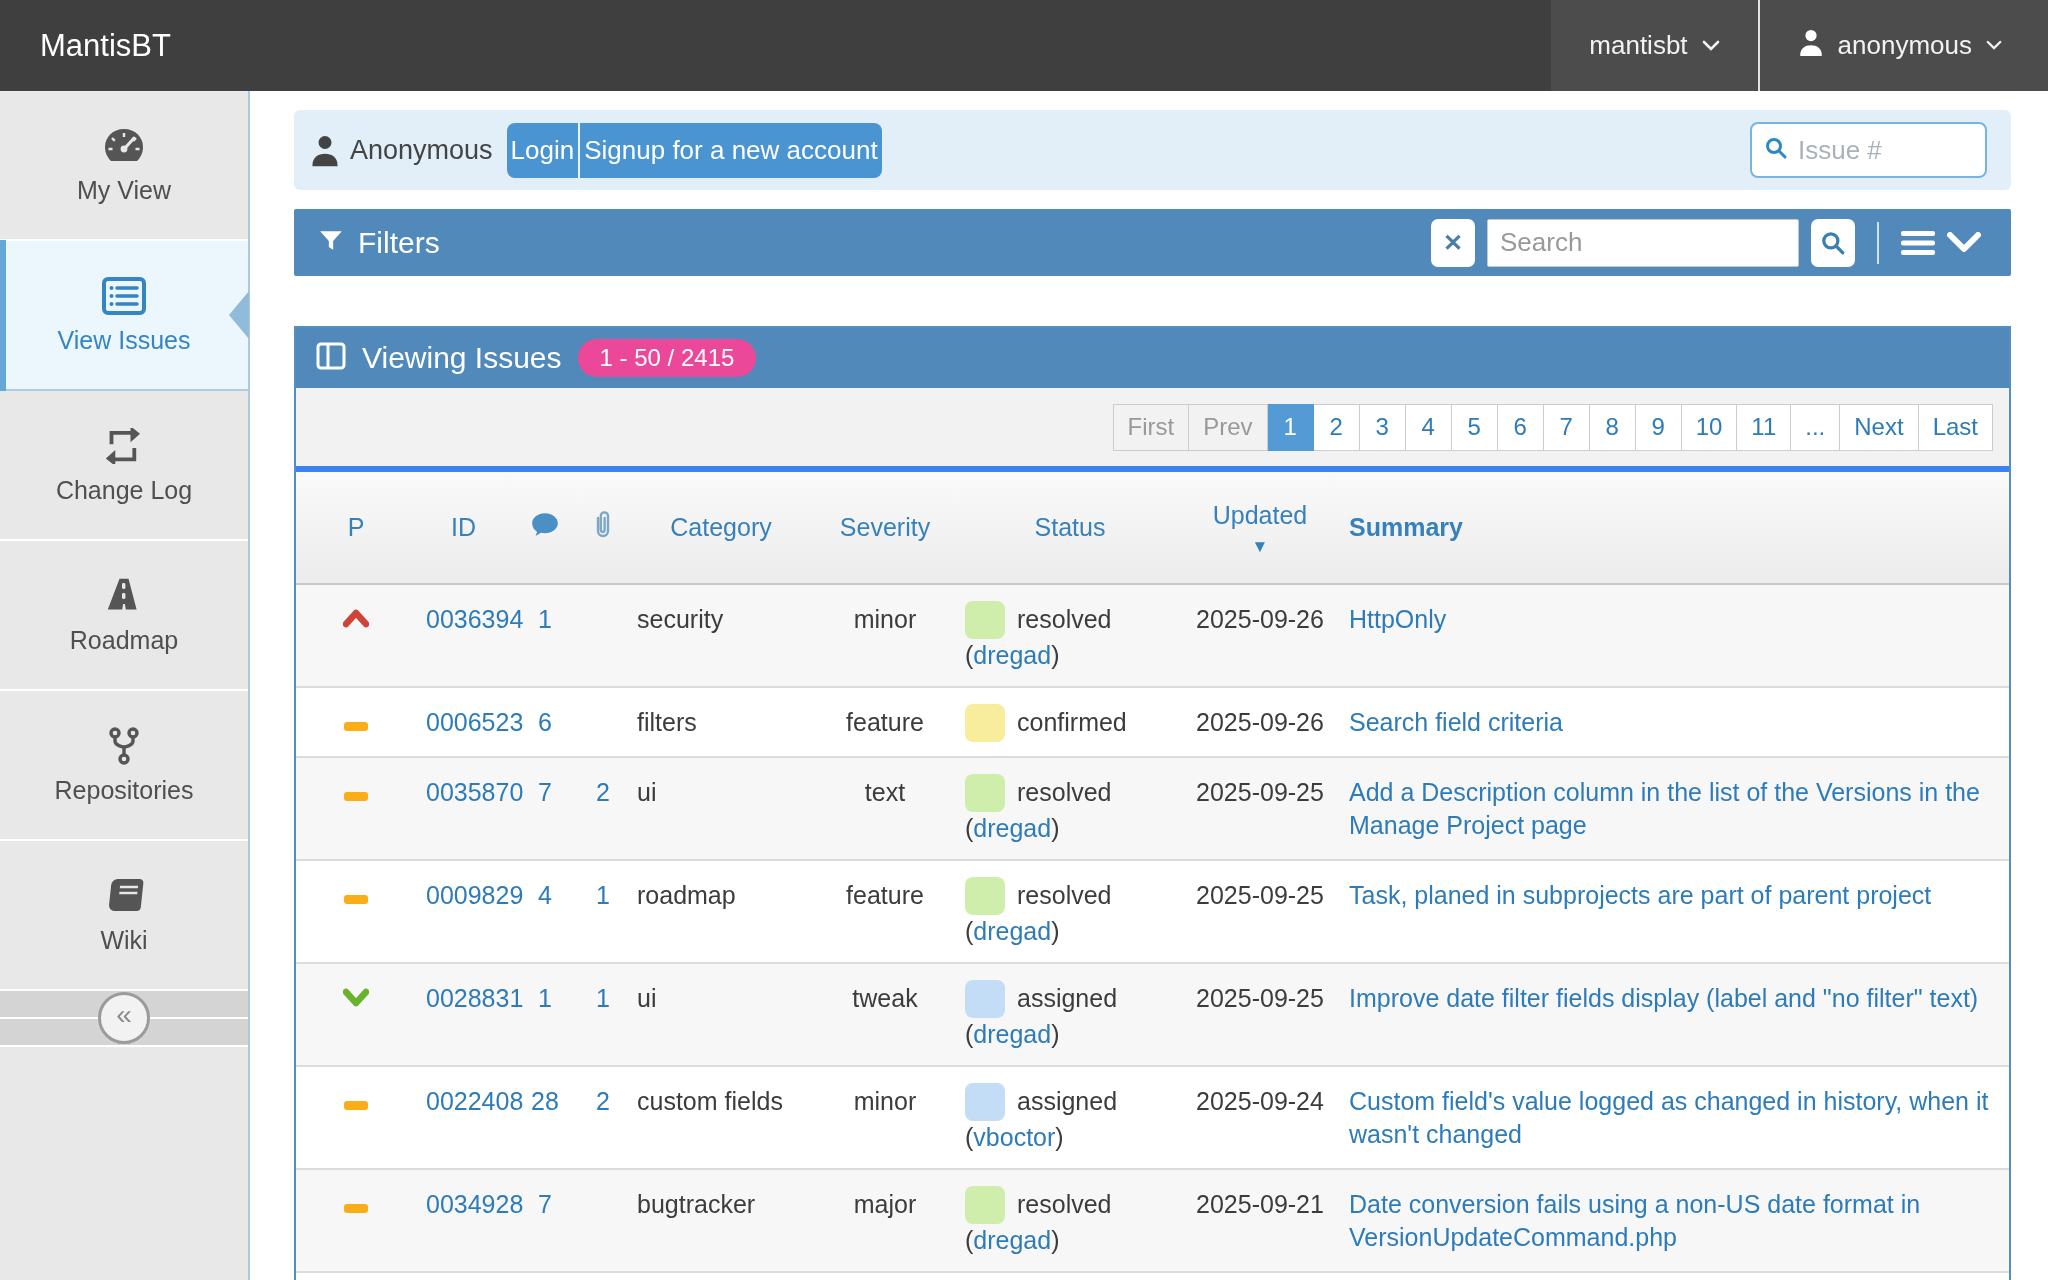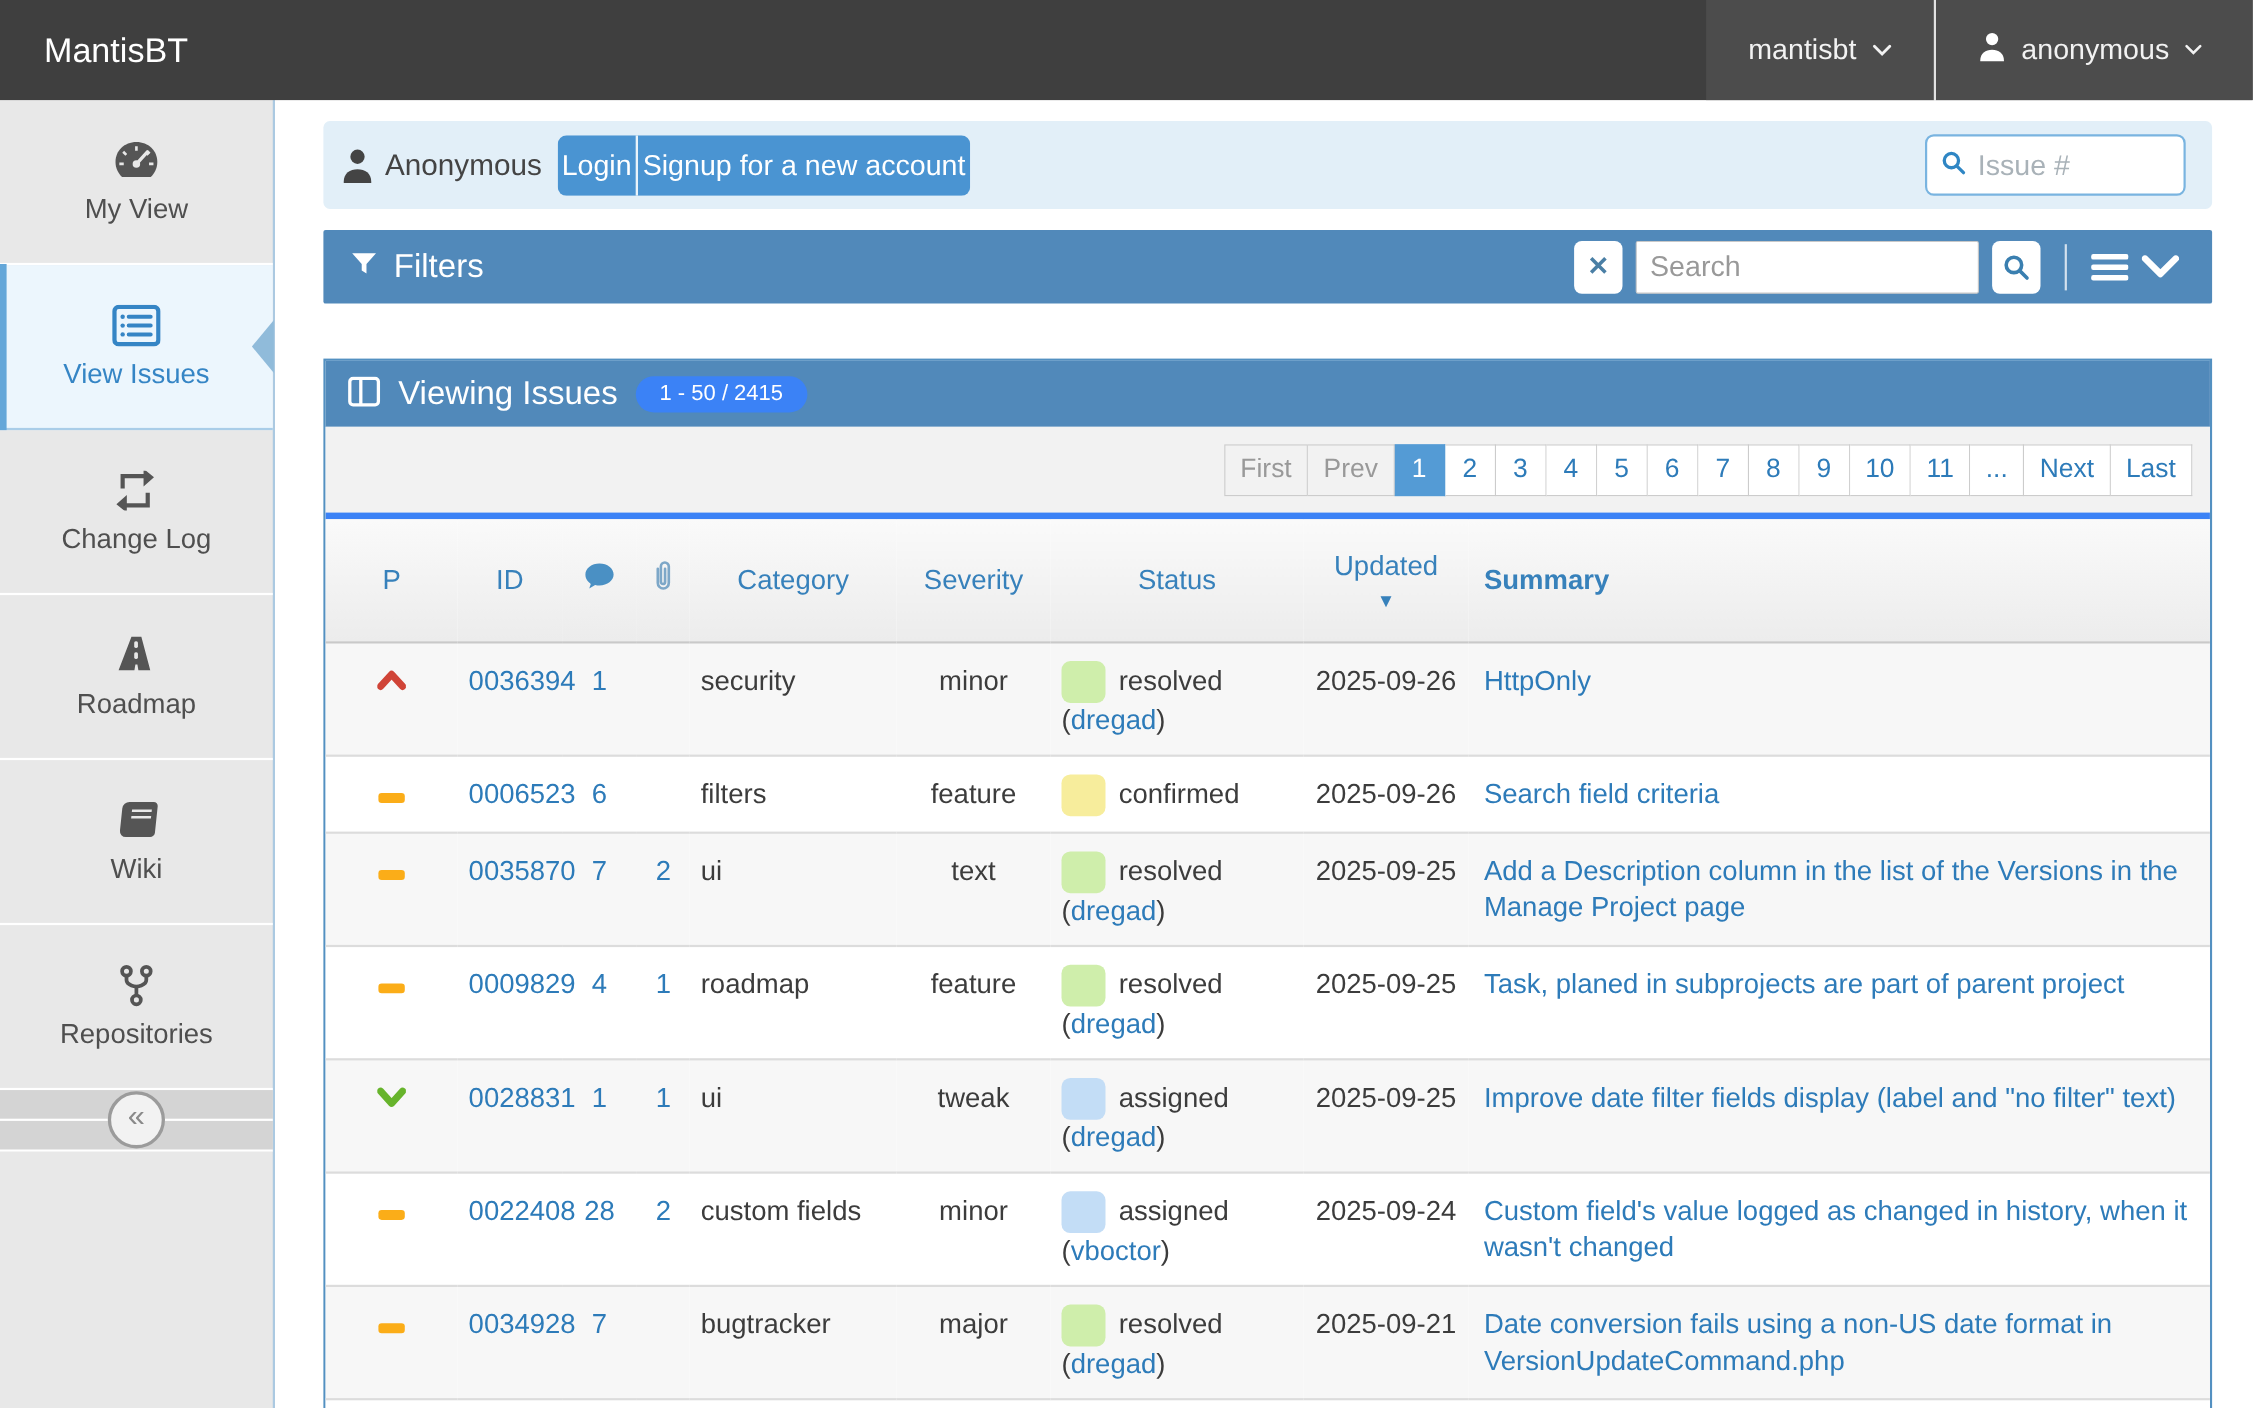--- a/index.html
+++ b/index.html
@@ -74,21 +74,21 @@
   .filter-search::placeholder { color:#999; }
   .vsep { width:2px; height:42px; background:#fff; opacity:.75; margin:0 10px; }
   .icon-btn { background:transparent; border:none; color:#fff; cursor:pointer;
     display:flex; align-items:center; }
 
   
   .widget { margin-top:50px; border:2px solid #5390c1; background:#fff; }
   .widget-header { height:60px; background:#5189ba; color:#fff; display:flex;
     align-items:center; padding:0 20px; gap:16px; }
   .widget-title { font-size:30px; font-weight:500; }
-  .badge-pill { background:#3b82f6; color:#fff; font-size:20px; border-radius:999px;
+  .badge-pill { background:#ec4899; color:#fff; font-size:24px; border-radius:999px;
     padding:5px 22px; }
 
   .pag-row { height:84px; background:#f2f2f2; display:flex; align-items:center;
     justify-content:flex-end; padding-right:16px; border-bottom:6px solid #3b82f6; }
   .pager { display:flex; }
   .page-btn { min-width:46px; padding:0 14px; height:47px; display:flex; align-items:center;
     justify-content:center; font-size:24px; color:#2d7bb9; background:#fff;
     border:1px solid #ccc; border-left:none; cursor:pointer; text-decoration:none; }
   .pager .page-btn:first-child { border-left:1px solid #ccc; }
   .page-btn.disabled { color:#999; background:#f2f2f2; cursor:default; }
@@ -194,41 +194,41 @@
               <g fill="#e8e8e8">
                 <rect x="18" y="6" width="3.4" height="6" rx="1.4"></rect>
                 <rect x="18" y="16" width="3.4" height="6" rx="1.4"></rect>
               </g>
             </svg>
           </span>
           <div class="lbl">Roadmap</div>
         </div>
         <div class="side-item">
           <span class="icon">
-            <svg width="40" height="38" viewBox="0 0 40 38" fill="currentColor">
-              <path d="M10 2h22a4 4 0 0 1 4 4v24a4 4 0 0 1-4 4H10a6 6 0 0 1-6-6V8a6 6 0 0 1 6-6z" transform="skewX(-6) translate(4,0)"></path>
-              <g stroke="#e8e8e8" stroke-width="2.4">
-                <path d="M13 10h18M13 16h18" transform="skewX(-6) translate(4,0)"></path>
-              </g>
-            </svg>
-          </span>
-          <div class="lbl">Wiki</div>
-        </div>
-        <div class="side-item">
-          <span class="icon">
             <svg width="34" height="40" viewBox="0 0 34 40">
               <g fill="none" stroke="currentColor" stroke-width="3.4">
                 <circle cx="8" cy="7" r="4"></circle>
                 <circle cx="26" cy="7" r="4"></circle>
                 <circle cx="17" cy="33" r="4"></circle>
                 <path d="M8 11v4c0 5 9 6 9 6s9-1 9-6v-4M17 21v8"></path>
               </g>
             </svg>
           </span>
           <div class="lbl">Repositories</div>
+        </div>
+        <div class="side-item">
+          <span class="icon">
+            <svg width="40" height="38" viewBox="0 0 40 38" fill="currentColor">
+              <path d="M10 2h22a4 4 0 0 1 4 4v24a4 4 0 0 1-4 4H10a6 6 0 0 1-6-6V8a6 6 0 0 1 6-6z" transform="skewX(-6) translate(4,0)"></path>
+              <g stroke="#e8e8e8" stroke-width="2.4">
+                <path d="M13 10h18M13 16h18" transform="skewX(-6) translate(4,0)"></path>
+              </g>
+            </svg>
+          </span>
+          <div class="lbl">Wiki</div>
         </div>
       </div>
     <div class="toggle-strip">
       <div class="line"></div>
       <div class="collapse-btn">«</div>
     </div>
   </div>
 
   <div class="main">
 

